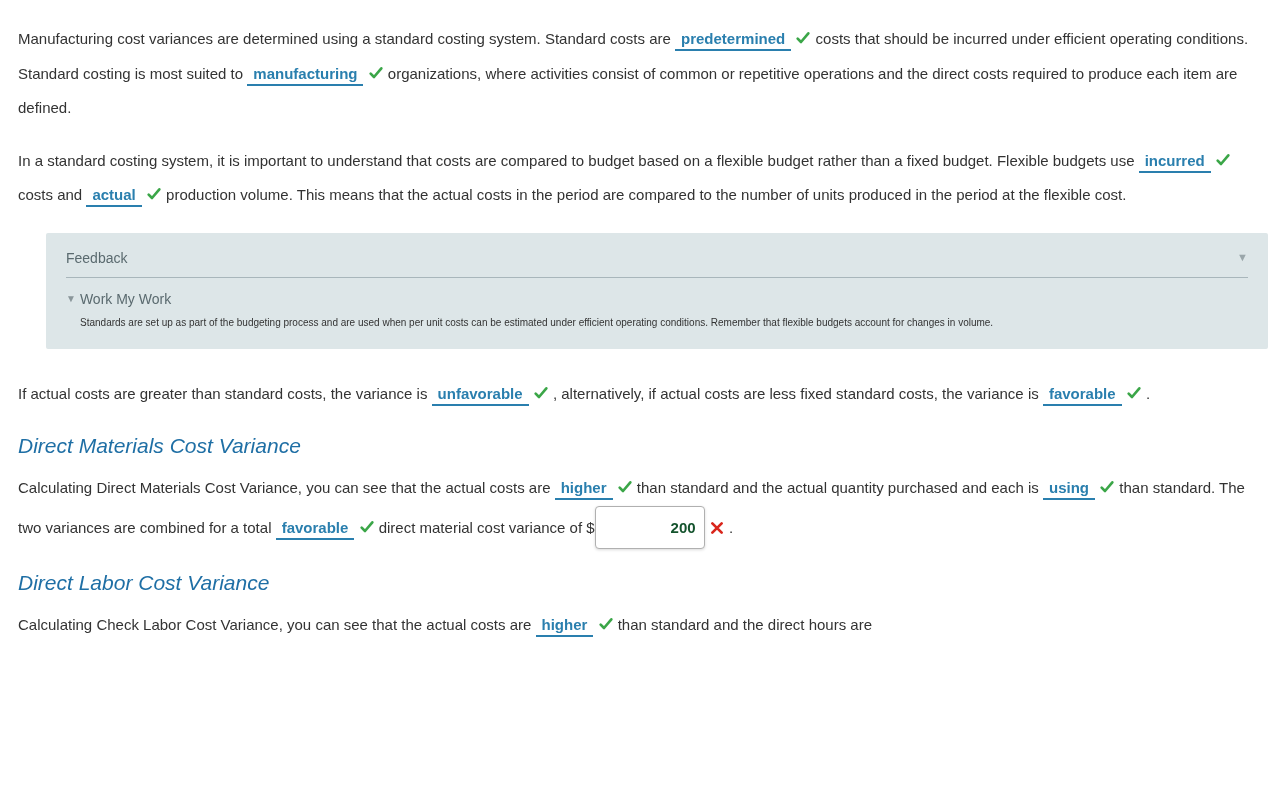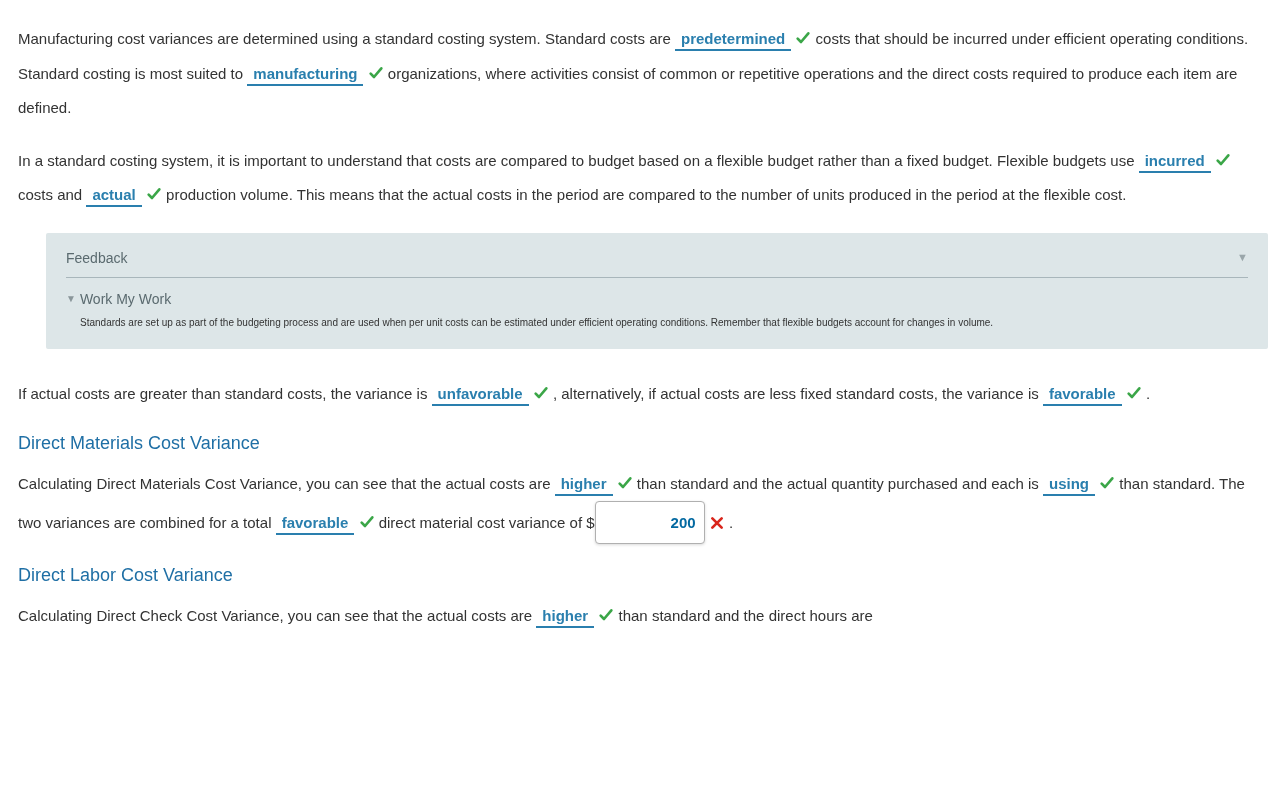--- a/index.html
+++ b/index.html
@@ -62,35 +62,36 @@
     }
     .feedback-body {
       color: #333;
       font-size: 10px;
       margin-left: 14px;
       line-height: 1.7;
       margin-top: 4px;
     }
     .section-heading {
       color: #1f6fa5;
-      font-size: 18px;
+      font-size: 21px;
       margin: 12px 0 10px 0;
       line-height: 1.5;
+      font-style: italic;
     }
     .num-input {
       border: 1px solid #b0b0b0;
       border-radius: 4px;
       box-shadow: 0 1px 3px rgba(0,0,0,0.15);
       font-weight: bold;
       font-size: 15px;
       text-align: right;
       padding: 12px 8px;
       width: 92px;
       font-family: inherit;
-      color: #0369a1;
+      color: #14532d;
       background: #fff;
       vertical-align: baseline;
     }
   </style>
 </head>
 <body>
 
 <p>
   <span>Manufacturing cost variances are determined using a standard costing system. Standard costs are </span>
   <span class="answer">predetermined</span>
@@ -166,19 +167,19 @@
   <span> direct material cost variance of $</span><input class="num-input" type="text" value="200" style="">
   <span class="cross-icon"><svg width="16" height="16" viewBox="0 0 24 24">
         <path fill="none" stroke="#d9261c" stroke-width="4" stroke-linecap="round" d="M5 5 L19 19 M19 5 L5 19"></path>
       </svg></span>
   <span> .</span>
 </p>
 
 <div class="section-heading">Direct Labor Cost Variance</div>
 
 <p>
-  <span>Calculating Direct Check Cost Variance, you can see that the actual costs are </span>
+  <span>Calculating Check Labor Cost Variance, you can see that the actual costs are </span>
   <span class="answer">higher</span>
   <span class="check-icon"><svg width="16" height="16" viewBox="0 0 24 24">
         <path fill="none" stroke="#3ba648" stroke-width="4" stroke-linecap="round" stroke-linejoin="round" d="M4 13 L9 18 L20 5"></path>
       </svg></span>
   <span> than standard and the direct hours are</span>
 </p>
 
 </body></html>

